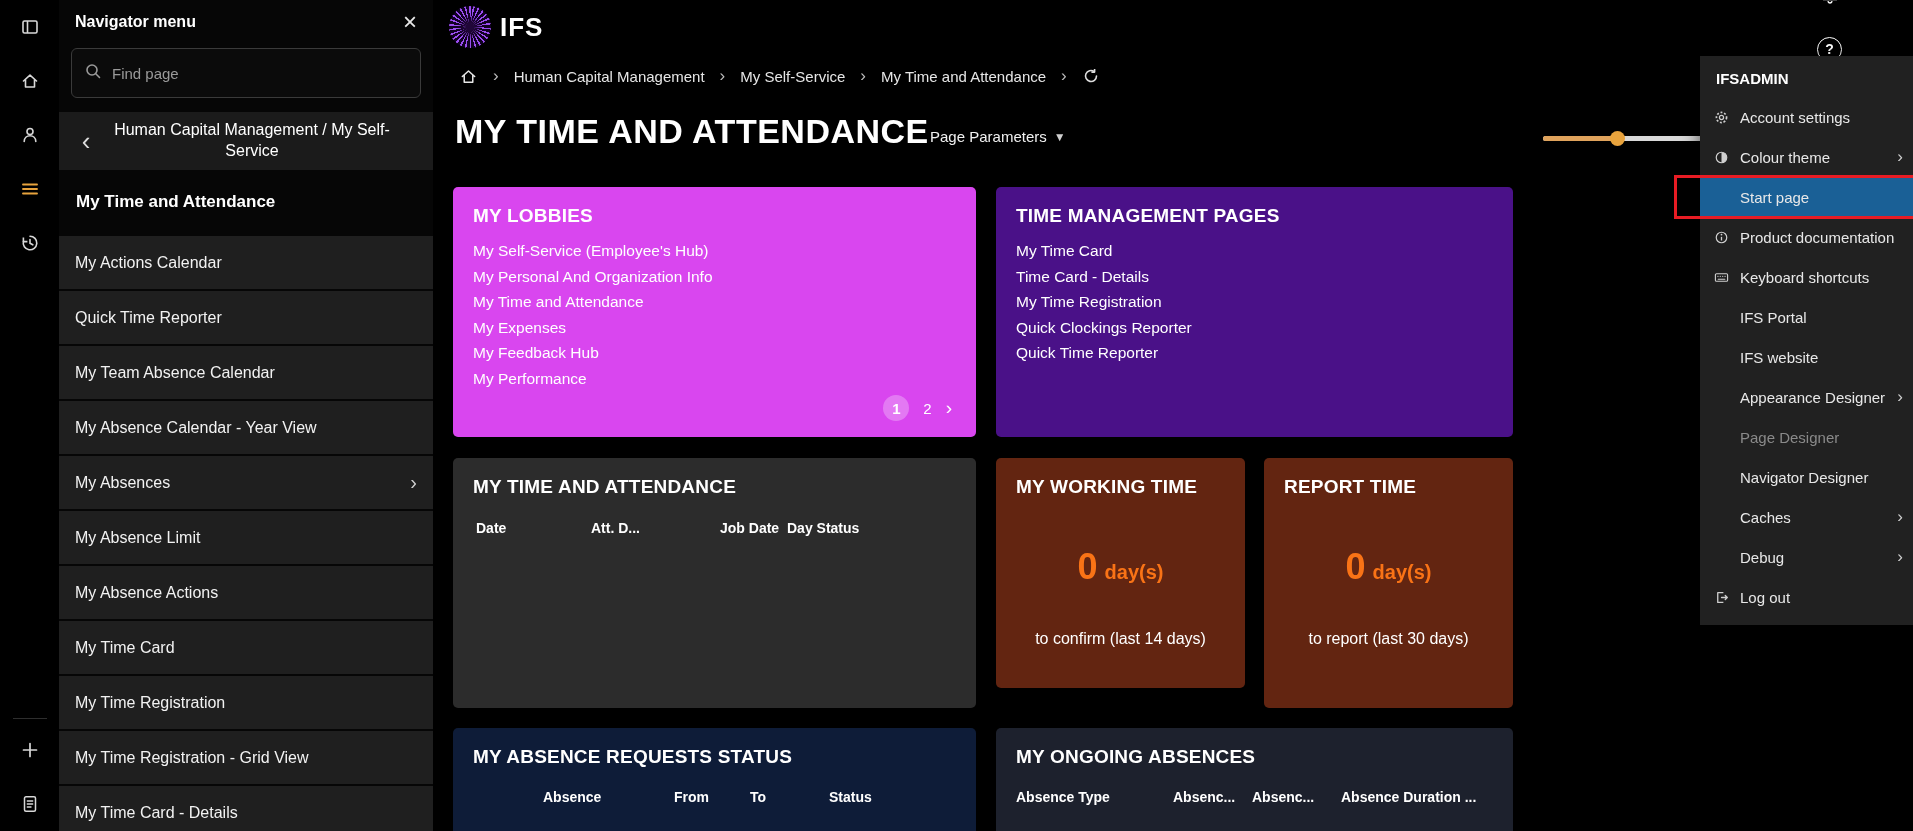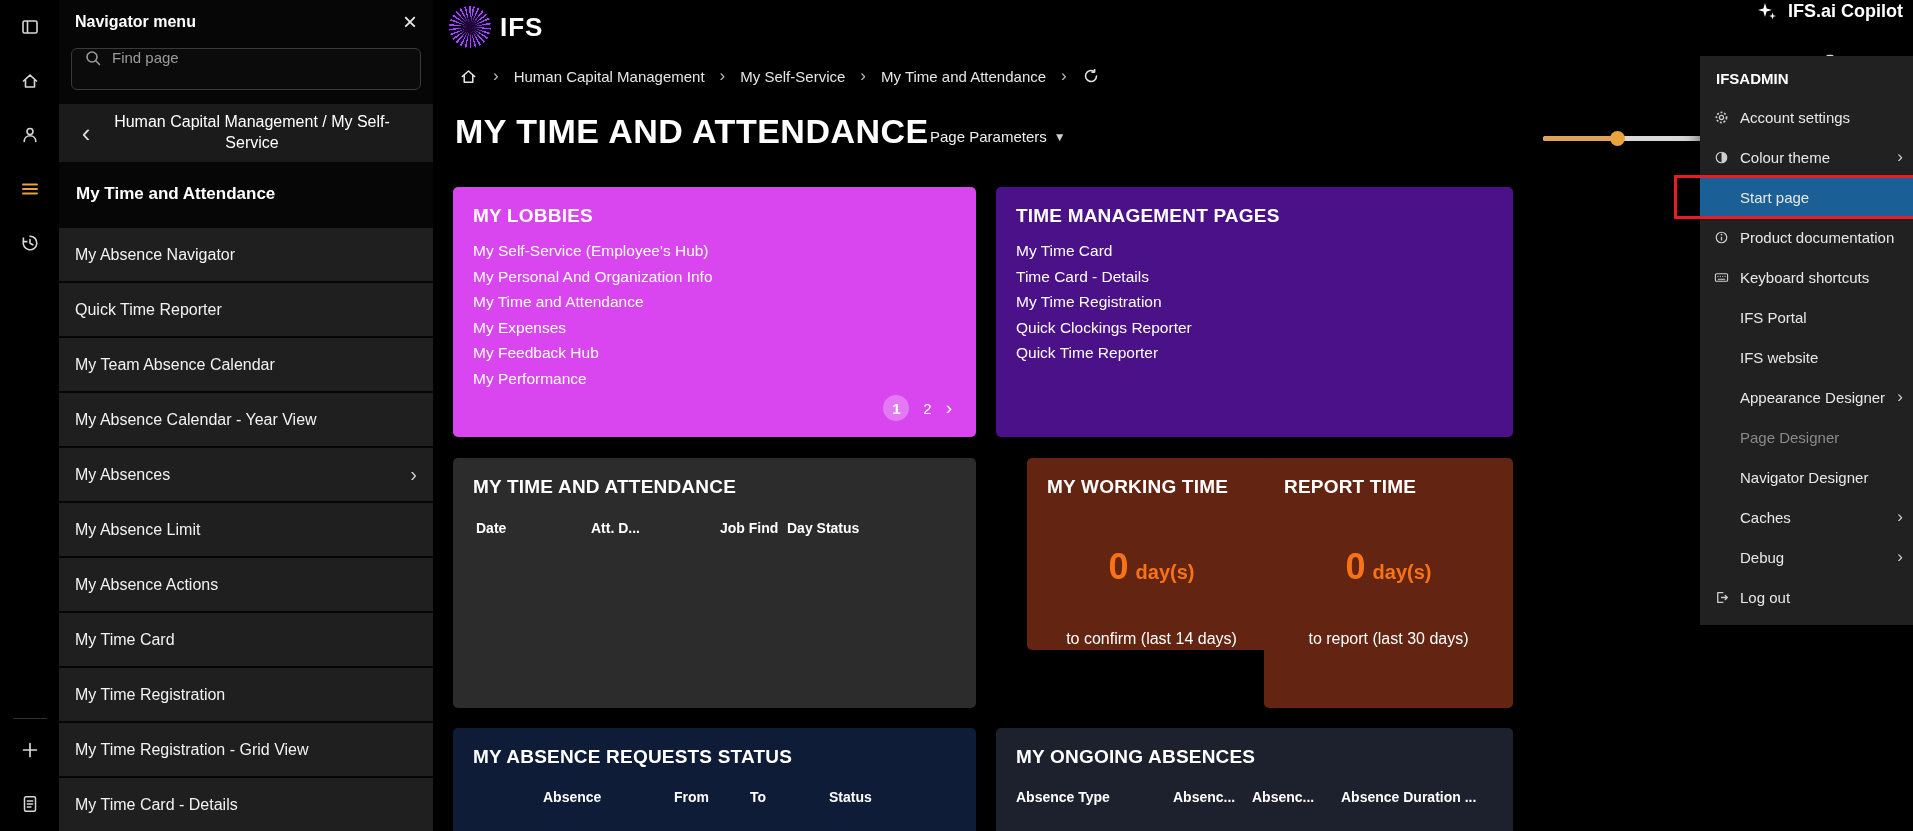--- a/index.html
+++ b/index.html
@@ -11,34 +11,34 @@
   .rail-btn { width:59px; height:54px; display:flex; align-items:center; justify-content:center; color:#d8d8d8; cursor:pointer; }
   .rail-btn.selected { color:#e8a33d; }
   .rail-spacer { flex:1; }
   .rail-divider { width:34px; height:1px; background:#2e2e2e; margin:4px 0; }
 
   
   .nav-panel { position:absolute; left:59px; top:0; width:374px; height:100%; background:#060606; z-index:40; }
   .nav-header { display:flex; justify-content:space-between; align-items:center; padding:12px 16px 0 16px; }
   .nav-title { font-size:16px; font-weight:bold; }
   .nav-close { font-size:24px; line-height:20px; color:#e8e8e8; cursor:pointer; }
-  .nav-search { margin:16px 12px 14px 12px; height:42px; background:#0b0b0b; border:1px solid #3a3a3a; border-radius:6px; display:flex; align-items:flex-start; padding:0 12px; gap:10px; }
+  .nav-search { margin:16px 12px 14px 12px; height:50px; background:#0b0b0b; border:1px solid #3a3a3a; border-radius:6px; display:flex; align-items:center; padding:0 12px; gap:10px; }
   .nav-search input { background:transparent; border:none; outline:none; color:#eee; font-size:15px; width:100%; font-family:"Liberation Sans", sans-serif; }
   .nav-search input::placeholder { color:#9a9a9a; }
   .nav-back { background:#1b1b1b; display:flex; align-items:center; min-height:58px; padding:8px 14px; cursor:pointer; }
   .nav-back-chevron { font-size:26px; color:#ddd; width:26px; text-align:center; flex:0 0 auto; }
   .nav-back-label { flex:1; text-align:center; font-size:16px; line-height:1.3; padding:0 20px 0 6px; }
   .nav-section { font-size:17px; font-weight:bold; padding:22px 17px 24px 17px; }
   .nav-item { height:53px; background:#1f1f1f; margin-bottom:2px; display:flex; align-items:center; justify-content:space-between; padding:0 16px; font-size:16px; color:#f2f2f2; cursor:pointer; }
   .nav-item .chev { color:#cfcfcf; font-size:20px; }
 
   
   .main { position:absolute; left:433px; top:0; right:0; bottom:0; background:#000; }
 
-  .topbar { height:54px; display:flex; padding:0 10px 0 16px; }
+  .topbar { height:54px; display:flex; align-items:center; padding:0 10px 0 16px; }
   .logo { display:flex; align-items:center; gap:9px; }
   .logo-orb { width:42px; height:42px; border-radius:50%;
      background:
        radial-gradient(circle at 50% 50%, #200638 0 12%, rgba(32,6,56,0) 42%),
        repeating-conic-gradient(from 8deg, #9b4df0 0deg 5deg, rgba(18,2,38,0.92) 5deg 14deg);
   }
   .logo-text { font-size:26px; font-weight:bold; letter-spacing:1px; }
   .topbar-right { margin-left:auto; display:flex; align-items:center; gap:30px;flex-direction:column; }
   .copilot { display:flex; align-items:center; gap:10px; font-size:18px; font-weight:bold; cursor:pointer; }
   .icon-btn { display:flex; align-items:center; justify-content:center; cursor:pointer; }
@@ -57,21 +57,21 @@
   .zoom-track { position:absolute; top:6px; left:0; right:0; height:5px; border-radius:3px; background:#d9d9d9; }
   .zoom-fill { position:absolute; top:6px; left:0; width:74px; height:5px; border-radius:3px; background:#e0a35c; }
   .zoom-thumb { position:absolute; top:1px; left:67px; width:15px; height:15px; border-radius:50%; background:#e8a33d; }
 
   
   .card { position:absolute; border-radius:5px; overflow:hidden; }
   .card h2 { font-size:19px; font-weight:800; letter-spacing:0.2px; padding:18px 20px 0 20px; white-space:nowrap; }
   .card-lobbies        { left:20px;  top:187px; width:523px; height:250px; background:#d946ef; }
   .card-timemgmt       { left:563px; top:187px; width:517px; height:250px; background:#4a1188; }
   .card-mta            { left:20px;  top:458px; width:523px; height:250px; background:#2c2c2c; }
-  .card-working        { left:594px; top:458px; width:249px; height:192px; background:#632511; }
+  .card-working        { left:563px; top:458px; width:249px; height:230px; background:#632511; }
   .card-report         { left:831px; top:458px; width:249px; height:250px; background:#632511; }
   .card-absreq         { left:20px;  top:728px; width:523px; height:250px; background:#0e1c38; }
   .card-ongoing        { left:563px; top:728px; width:517px; height:250px; background:#1d212d; }
 
   .links { padding:11px 16px 0 20px; }
   .link-row { font-size:15.5px; line-height:25.5px; color:#fff; cursor:pointer; white-space:nowrap; }
 
   .pager { position:absolute; right:24px; bottom:16px; display:flex; align-items:center; gap:14px; font-size:15px; }
   .page-dot { width:26px; height:26px; border-radius:50%; background:rgba(255,255,255,0.28); display:flex; align-items:center; justify-content:center; font-weight:bold; cursor:pointer; }
   .page-num { cursor:pointer; }
@@ -192,21 +192,21 @@
         <div class="link-row">My Time Registration</div>
         <div class="link-row">Quick Clockings Reporter</div>
         <div class="link-row">Quick Time Reporter</div>
       </div>
     </div>
 
     <div class="card card-mta">
       <h2>MY TIME AND ATTENDANCE</h2>
       <span class="th th1">Date</span>
       <span class="th th2">Att. D...</span>
-      <span class="th th3">Job Find</span>
+      <span class="th th3">Job Date</span>
       <span class="th th4">Day Status</span>
     </div>
 
     <div class="card card-working">
       <h2>MY WORKING TIME</h2>
       <div class="stat-value">
         <span class="num">0</span><span class="unit">day(s)</span>
       </div>
       <div class="stat-caption">to confirm (last 14 days)</div>
     </div>
@@ -295,21 +295,21 @@
       </span>
       <input type="text" placeholder="Find page" style="">
     </div>
     <div class="nav-back">
       <span class="nav-back-chevron">‹</span>
       <span class="nav-back-label">Human Capital Management / My Self-Service</span>
     </div>
     <div class="nav-section">My Time and Attendance</div>
     <div class="nav-items">
       <div class="nav-item">
-          <span>My Absence Navigator</span>
+          <span>My Actions Calendar</span>
         </div>
       <div class="nav-item">
           <span>Quick Time Reporter</span>
         </div>
       <div class="nav-item">
           <span>My Team Absence Calendar</span>
         </div>
       <div class="nav-item">
           <span>My Absence Calendar - Year View</span>
         </div>

